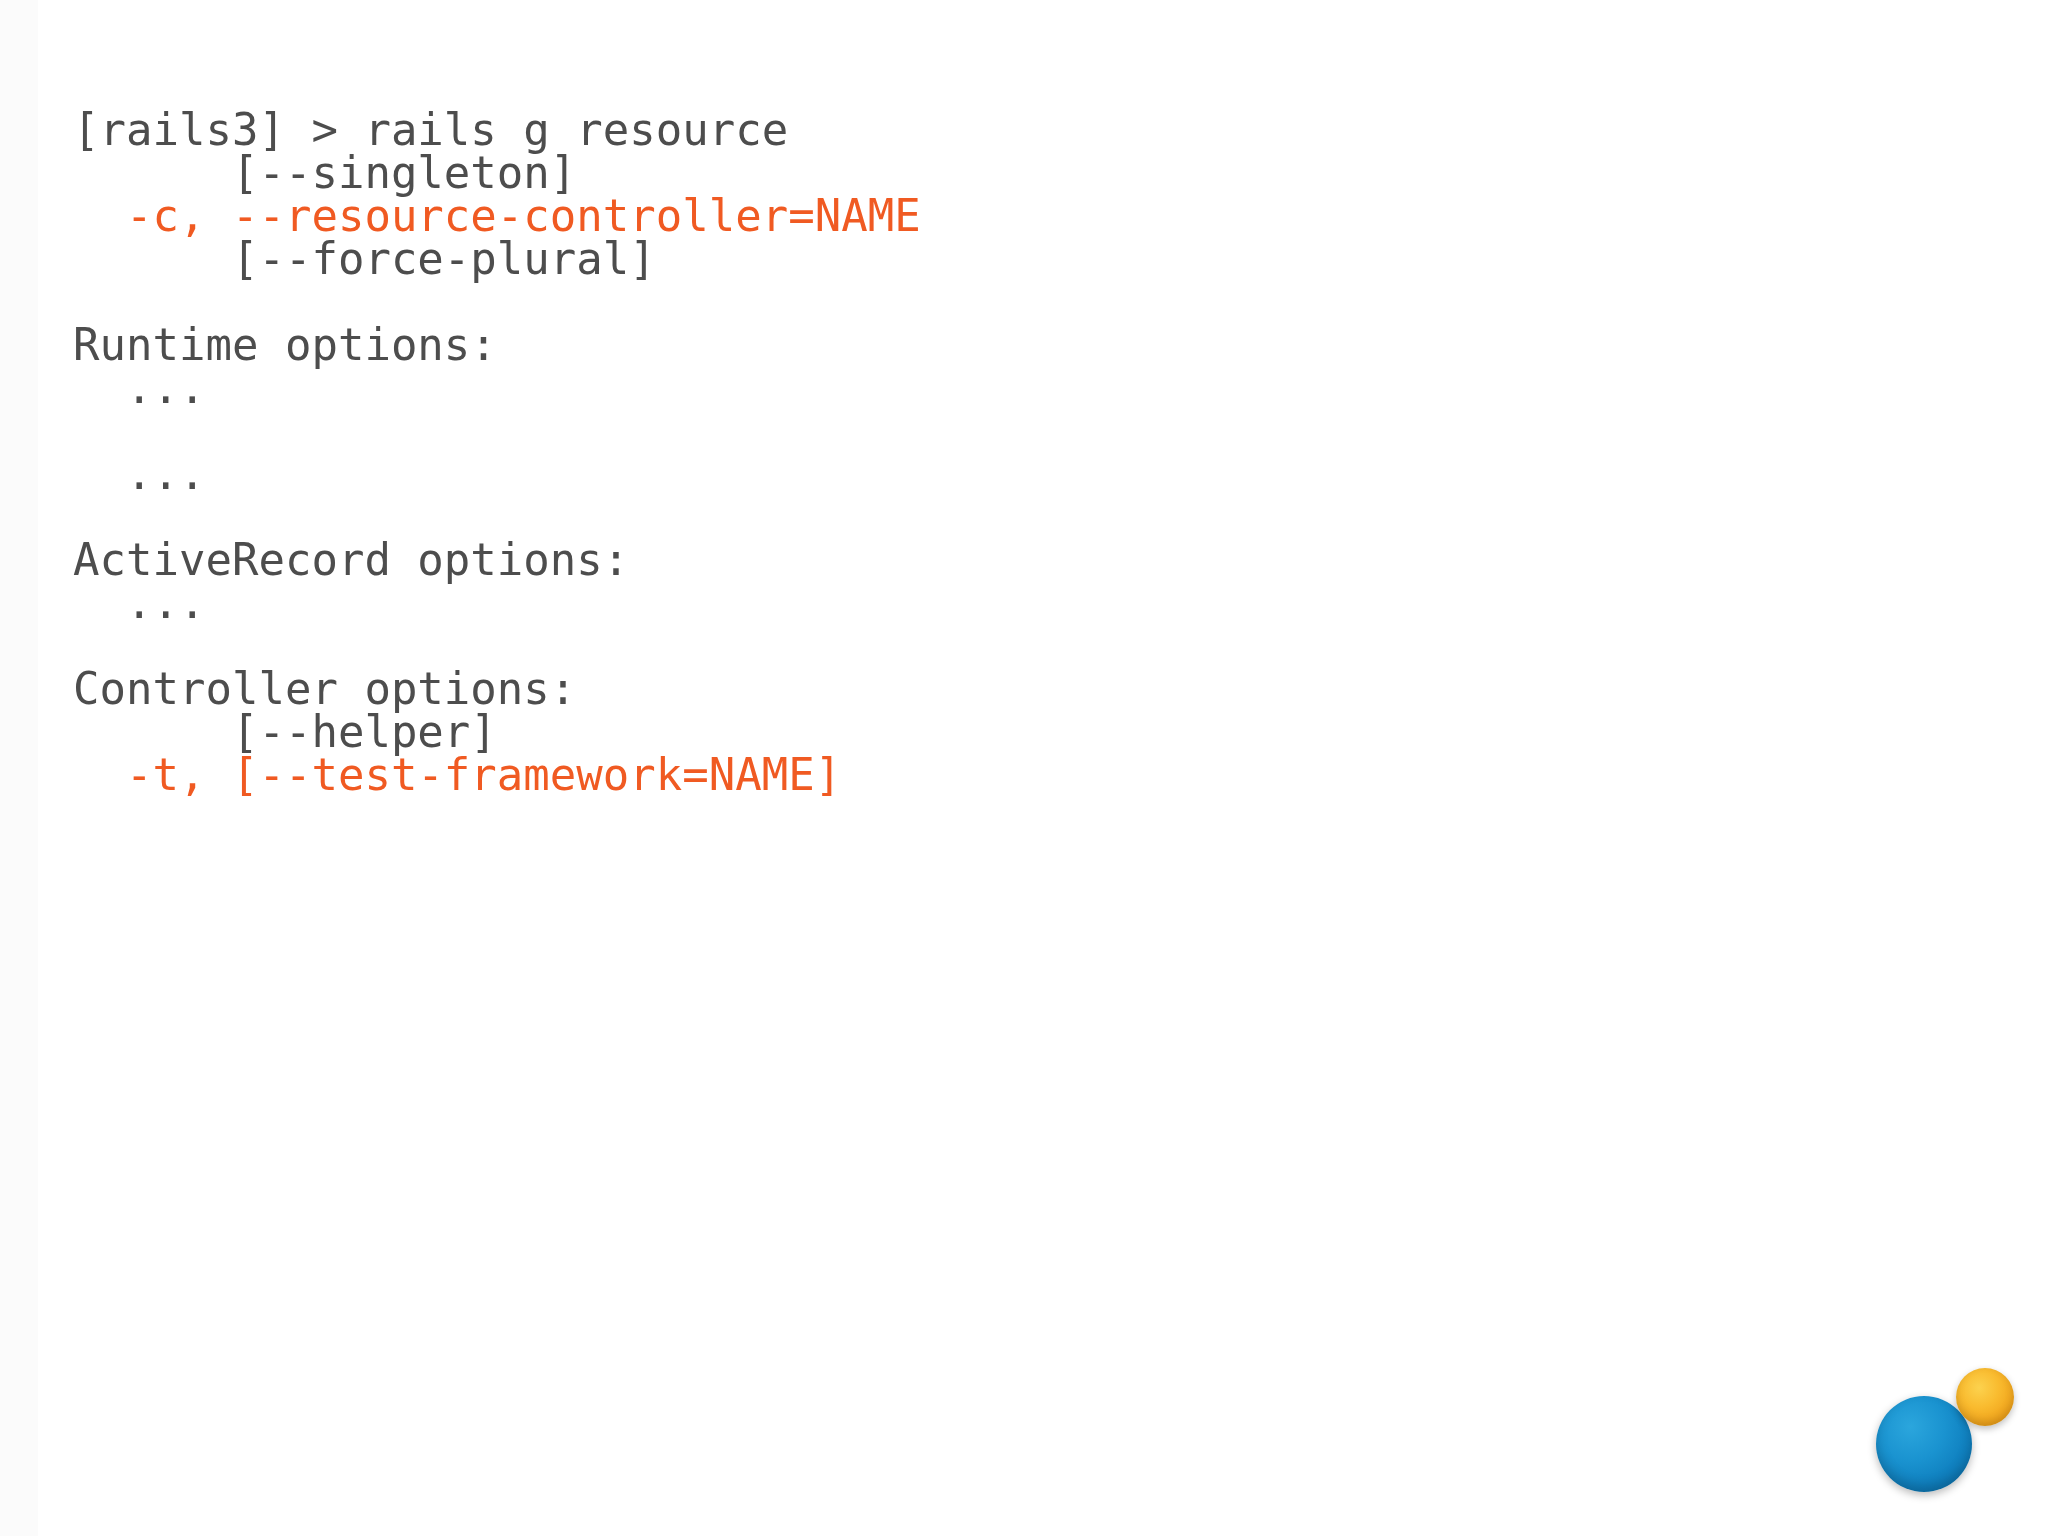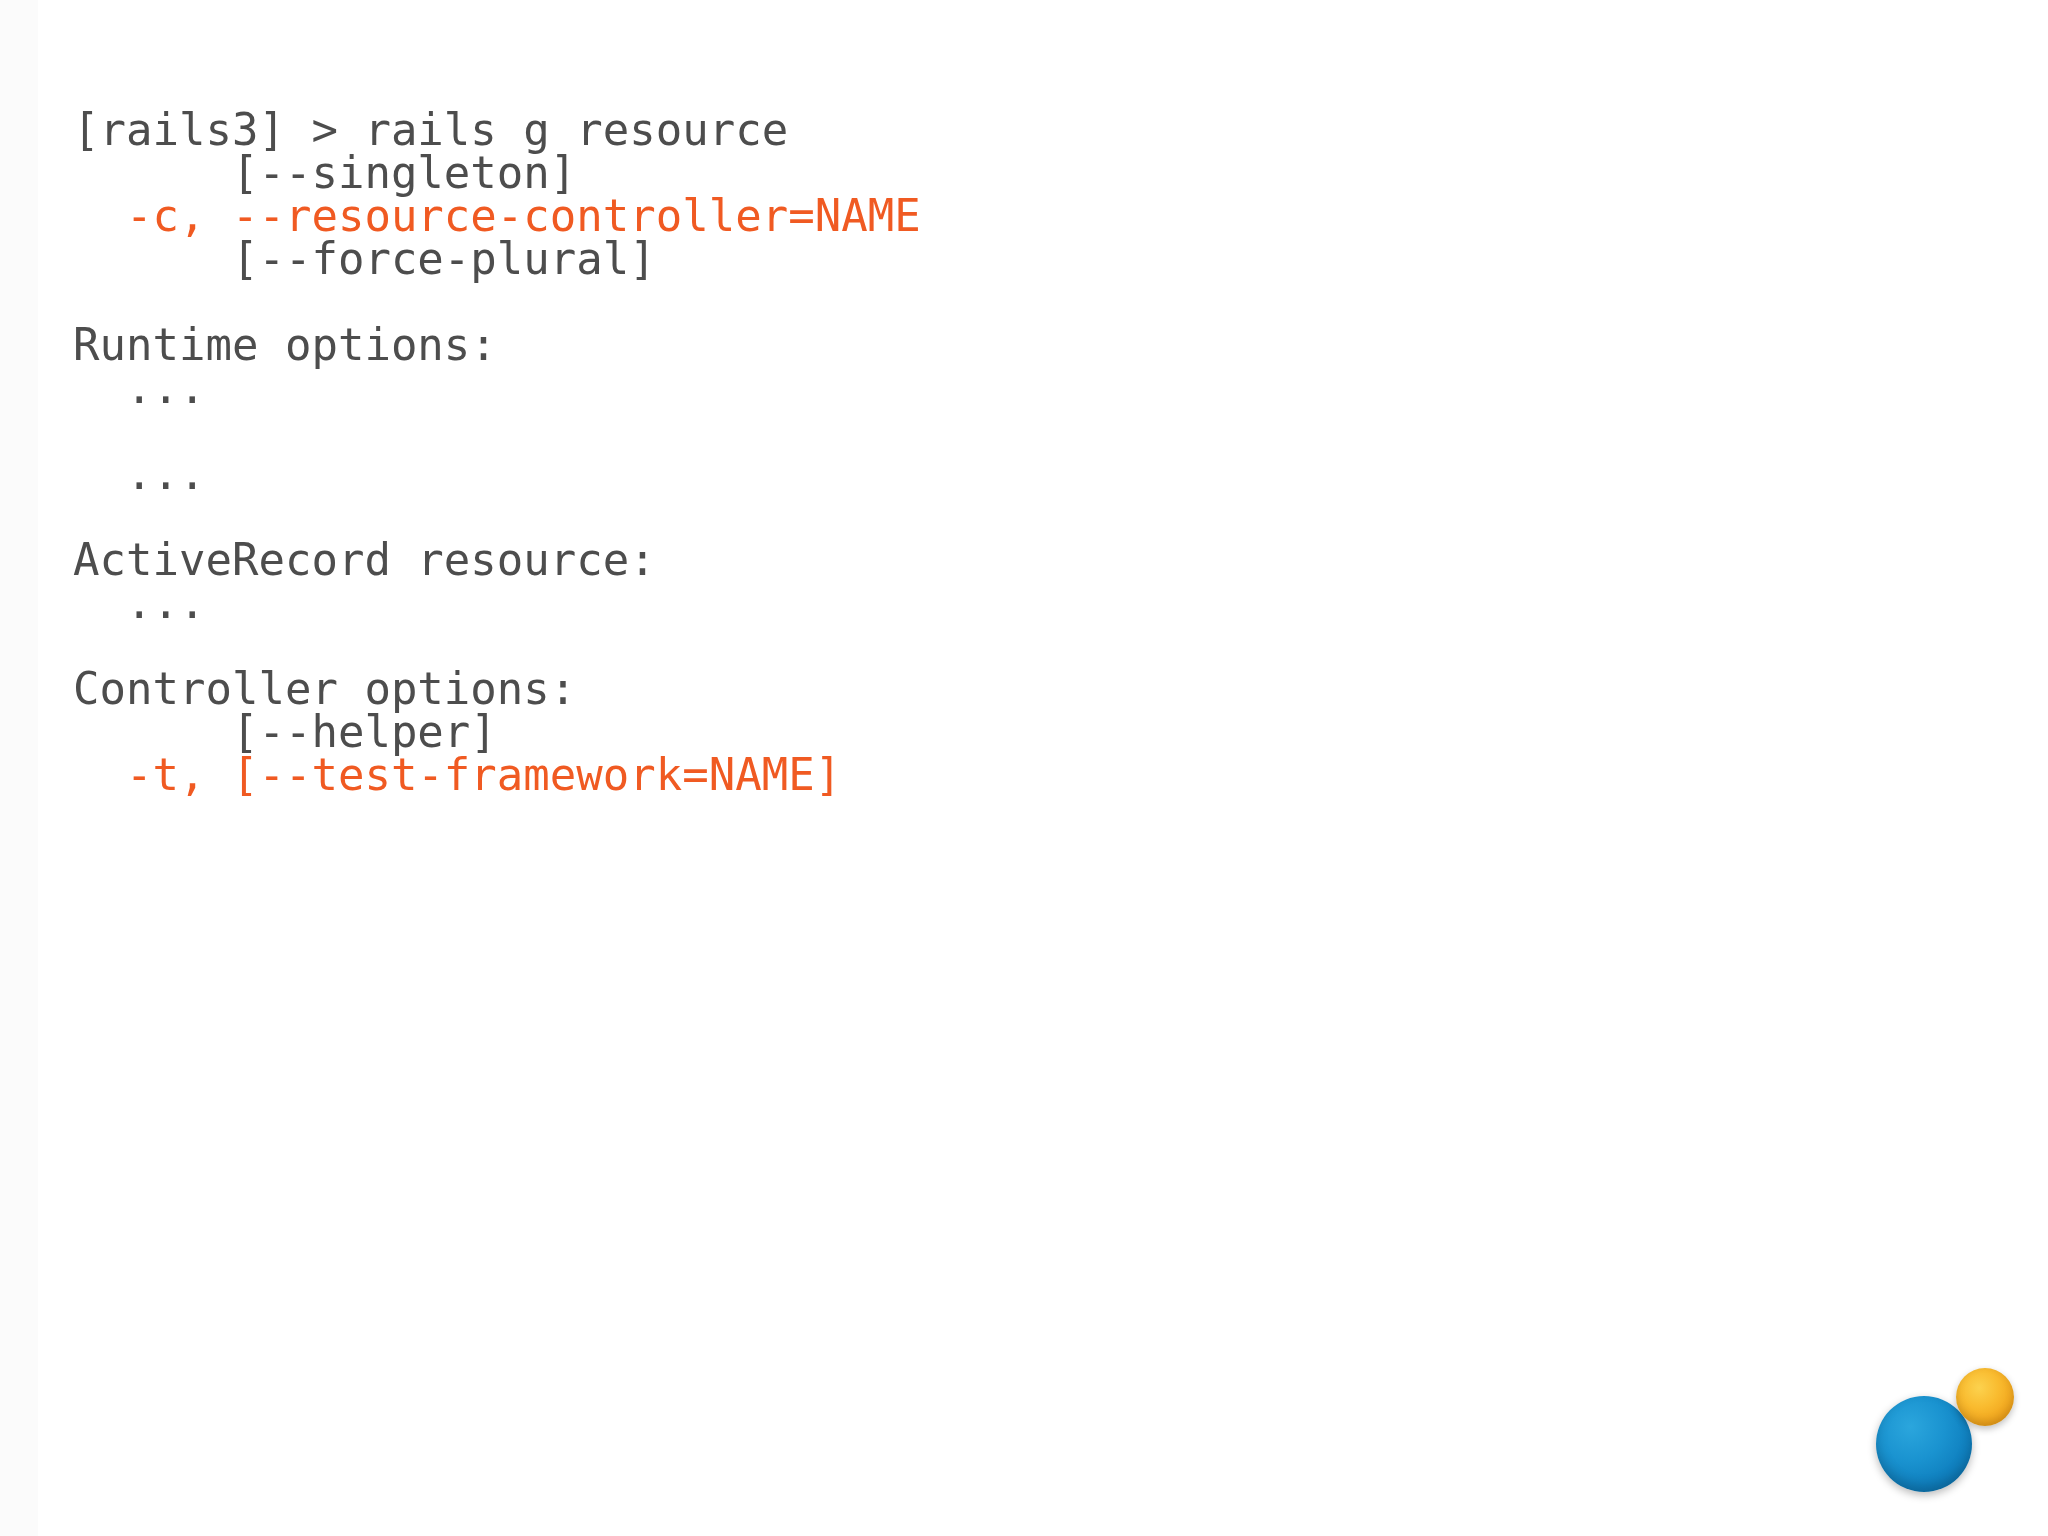--- a/index.html
+++ b/index.html
@@ -102,21 +102,21 @@
     <pre class="term-line">[rails3] &gt; rails g resource</pre>
     <pre class="term-line">      [--singleton]</pre>
     <pre class="term-line accent">  -c, --resource-controller=NAME</pre>
     <pre class="term-line">      [--force-plural]</pre>
     <pre class="term-line blank"></pre>
     <pre class="term-line">Runtime options:</pre>
     <pre class="term-line">  ...</pre>
     <pre class="term-line blank"></pre>
     <pre class="term-line">  ...</pre>
     <pre class="term-line blank"></pre>
-    <pre class="term-line">ActiveRecord resource:</pre>
+    <pre class="term-line">ActiveRecord options:</pre>
     <pre class="term-line">  ...</pre>
     <pre class="term-line blank"></pre>
     <pre class="term-line">Controller options:</pre>
     <pre class="term-line">      [--helper]</pre>
     <pre class="term-line accent">  -t, [--test-framework=NAME]</pre>
   </div>
 
   <div id="bubbles">
     <div id="bubble-blue" class="bubble"></div>
     <div id="bubble-orange" class="bubble"></div>

